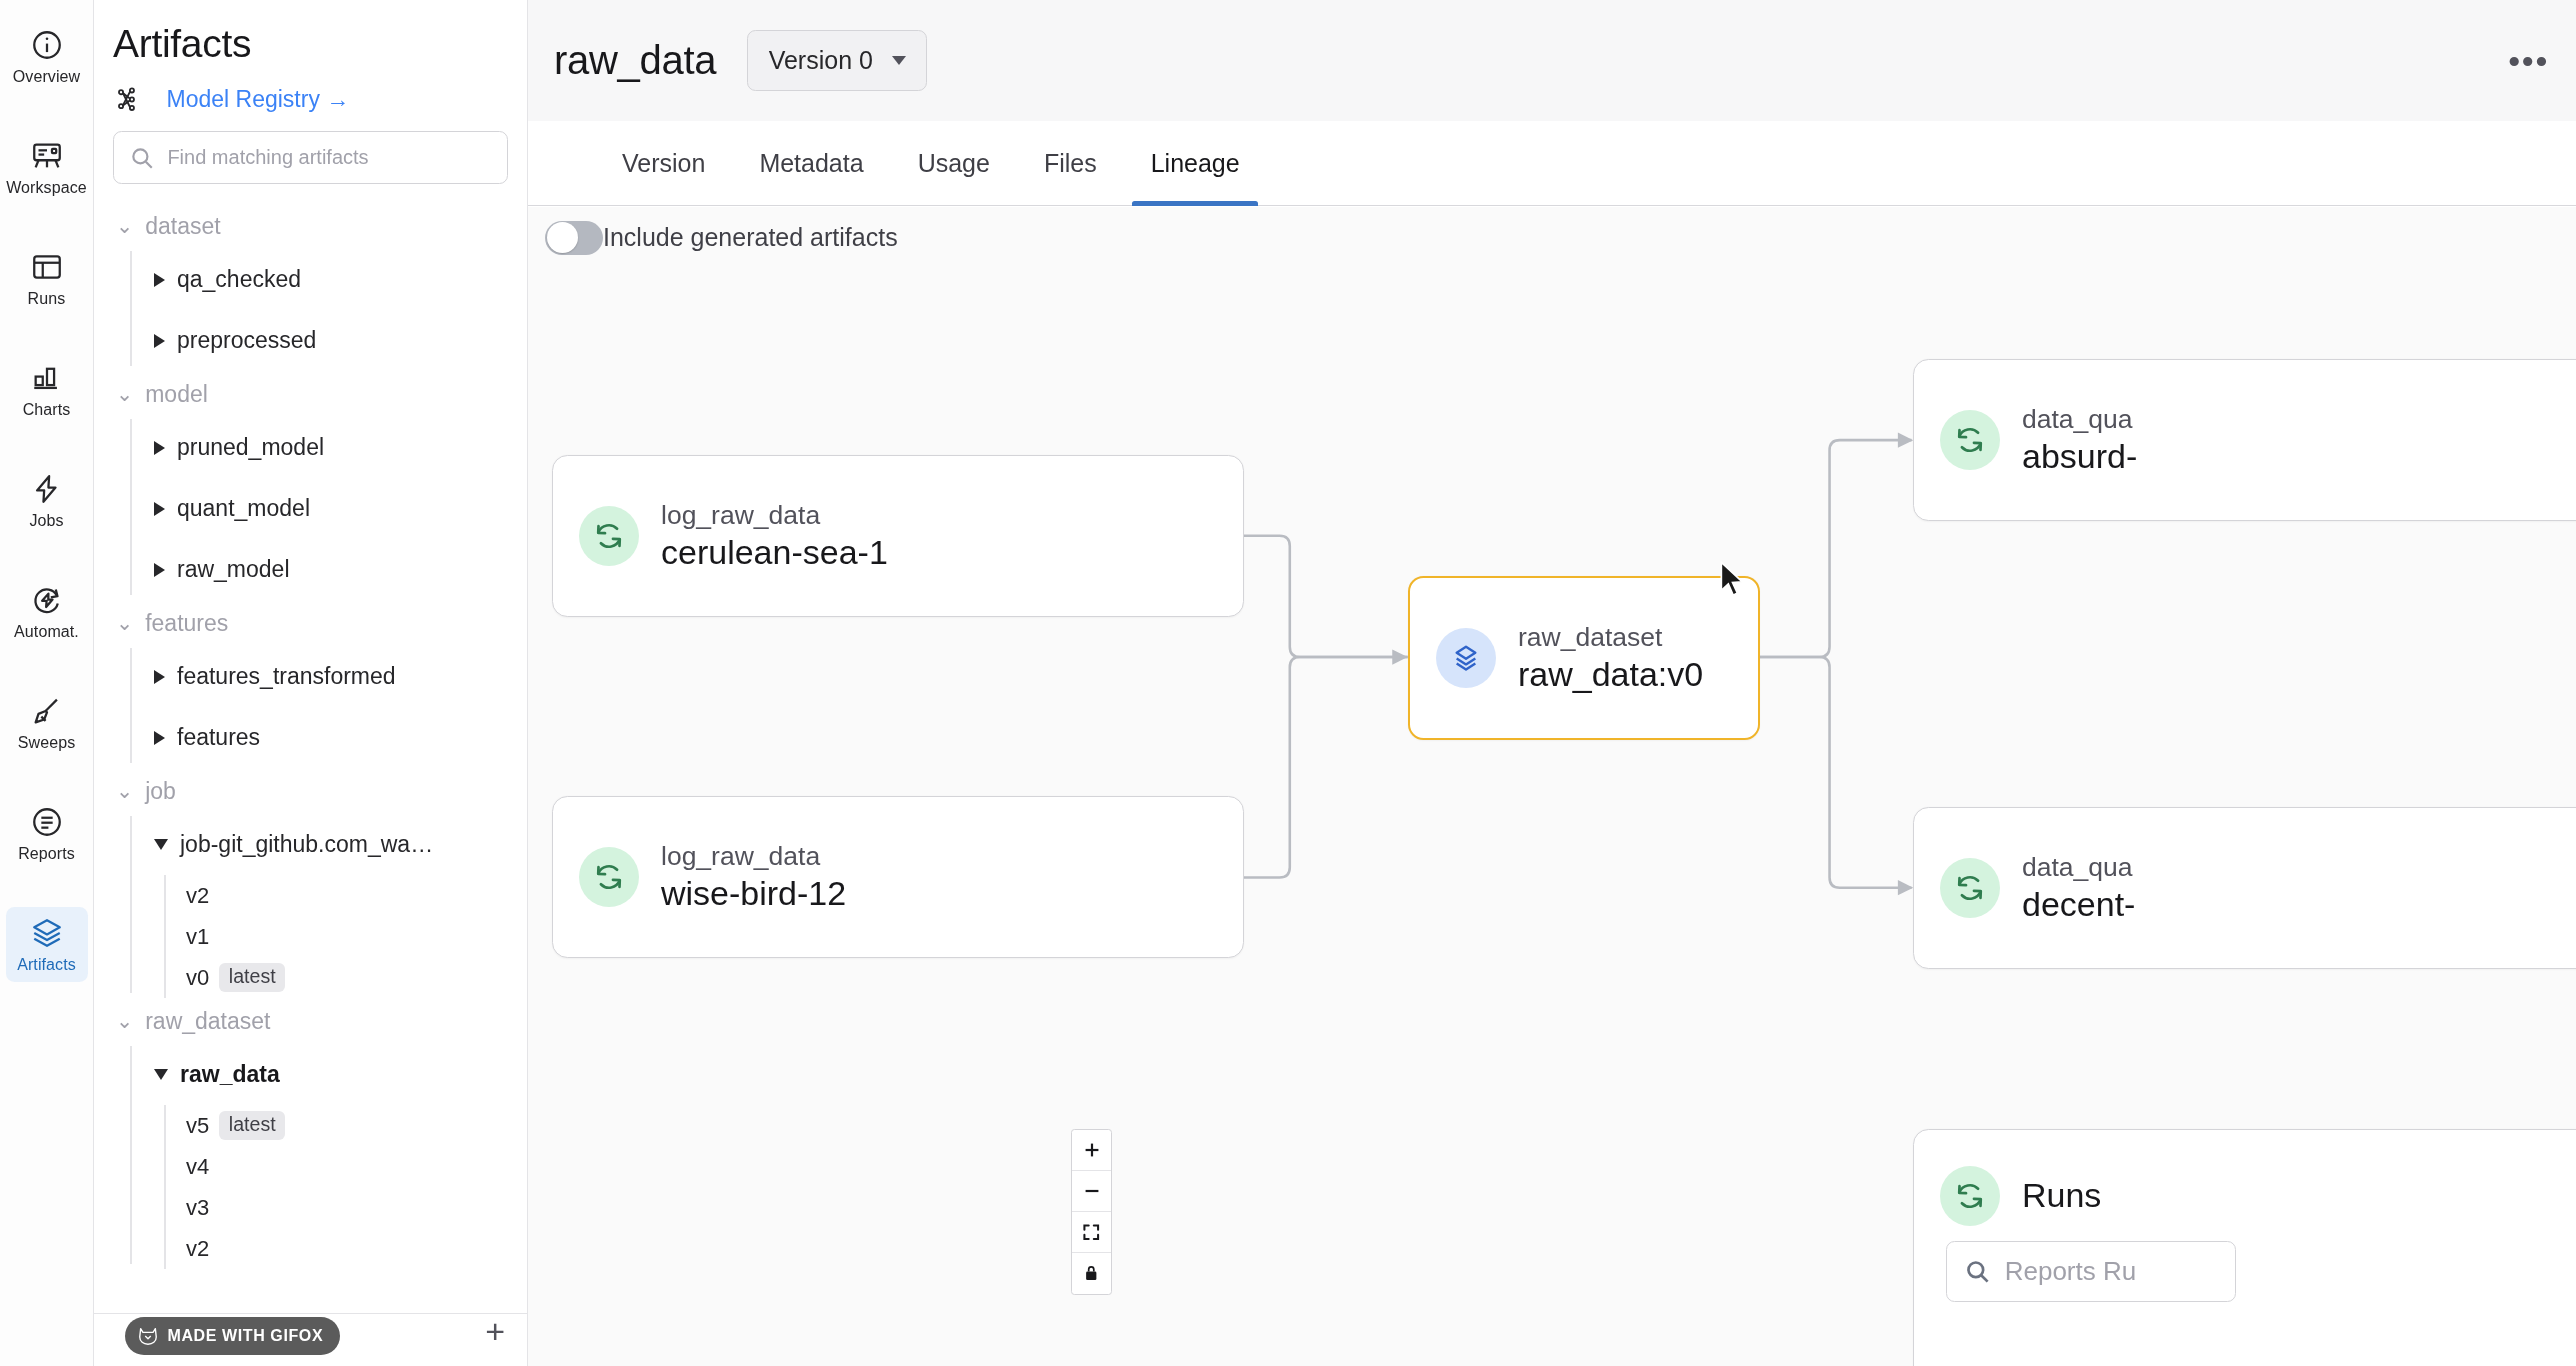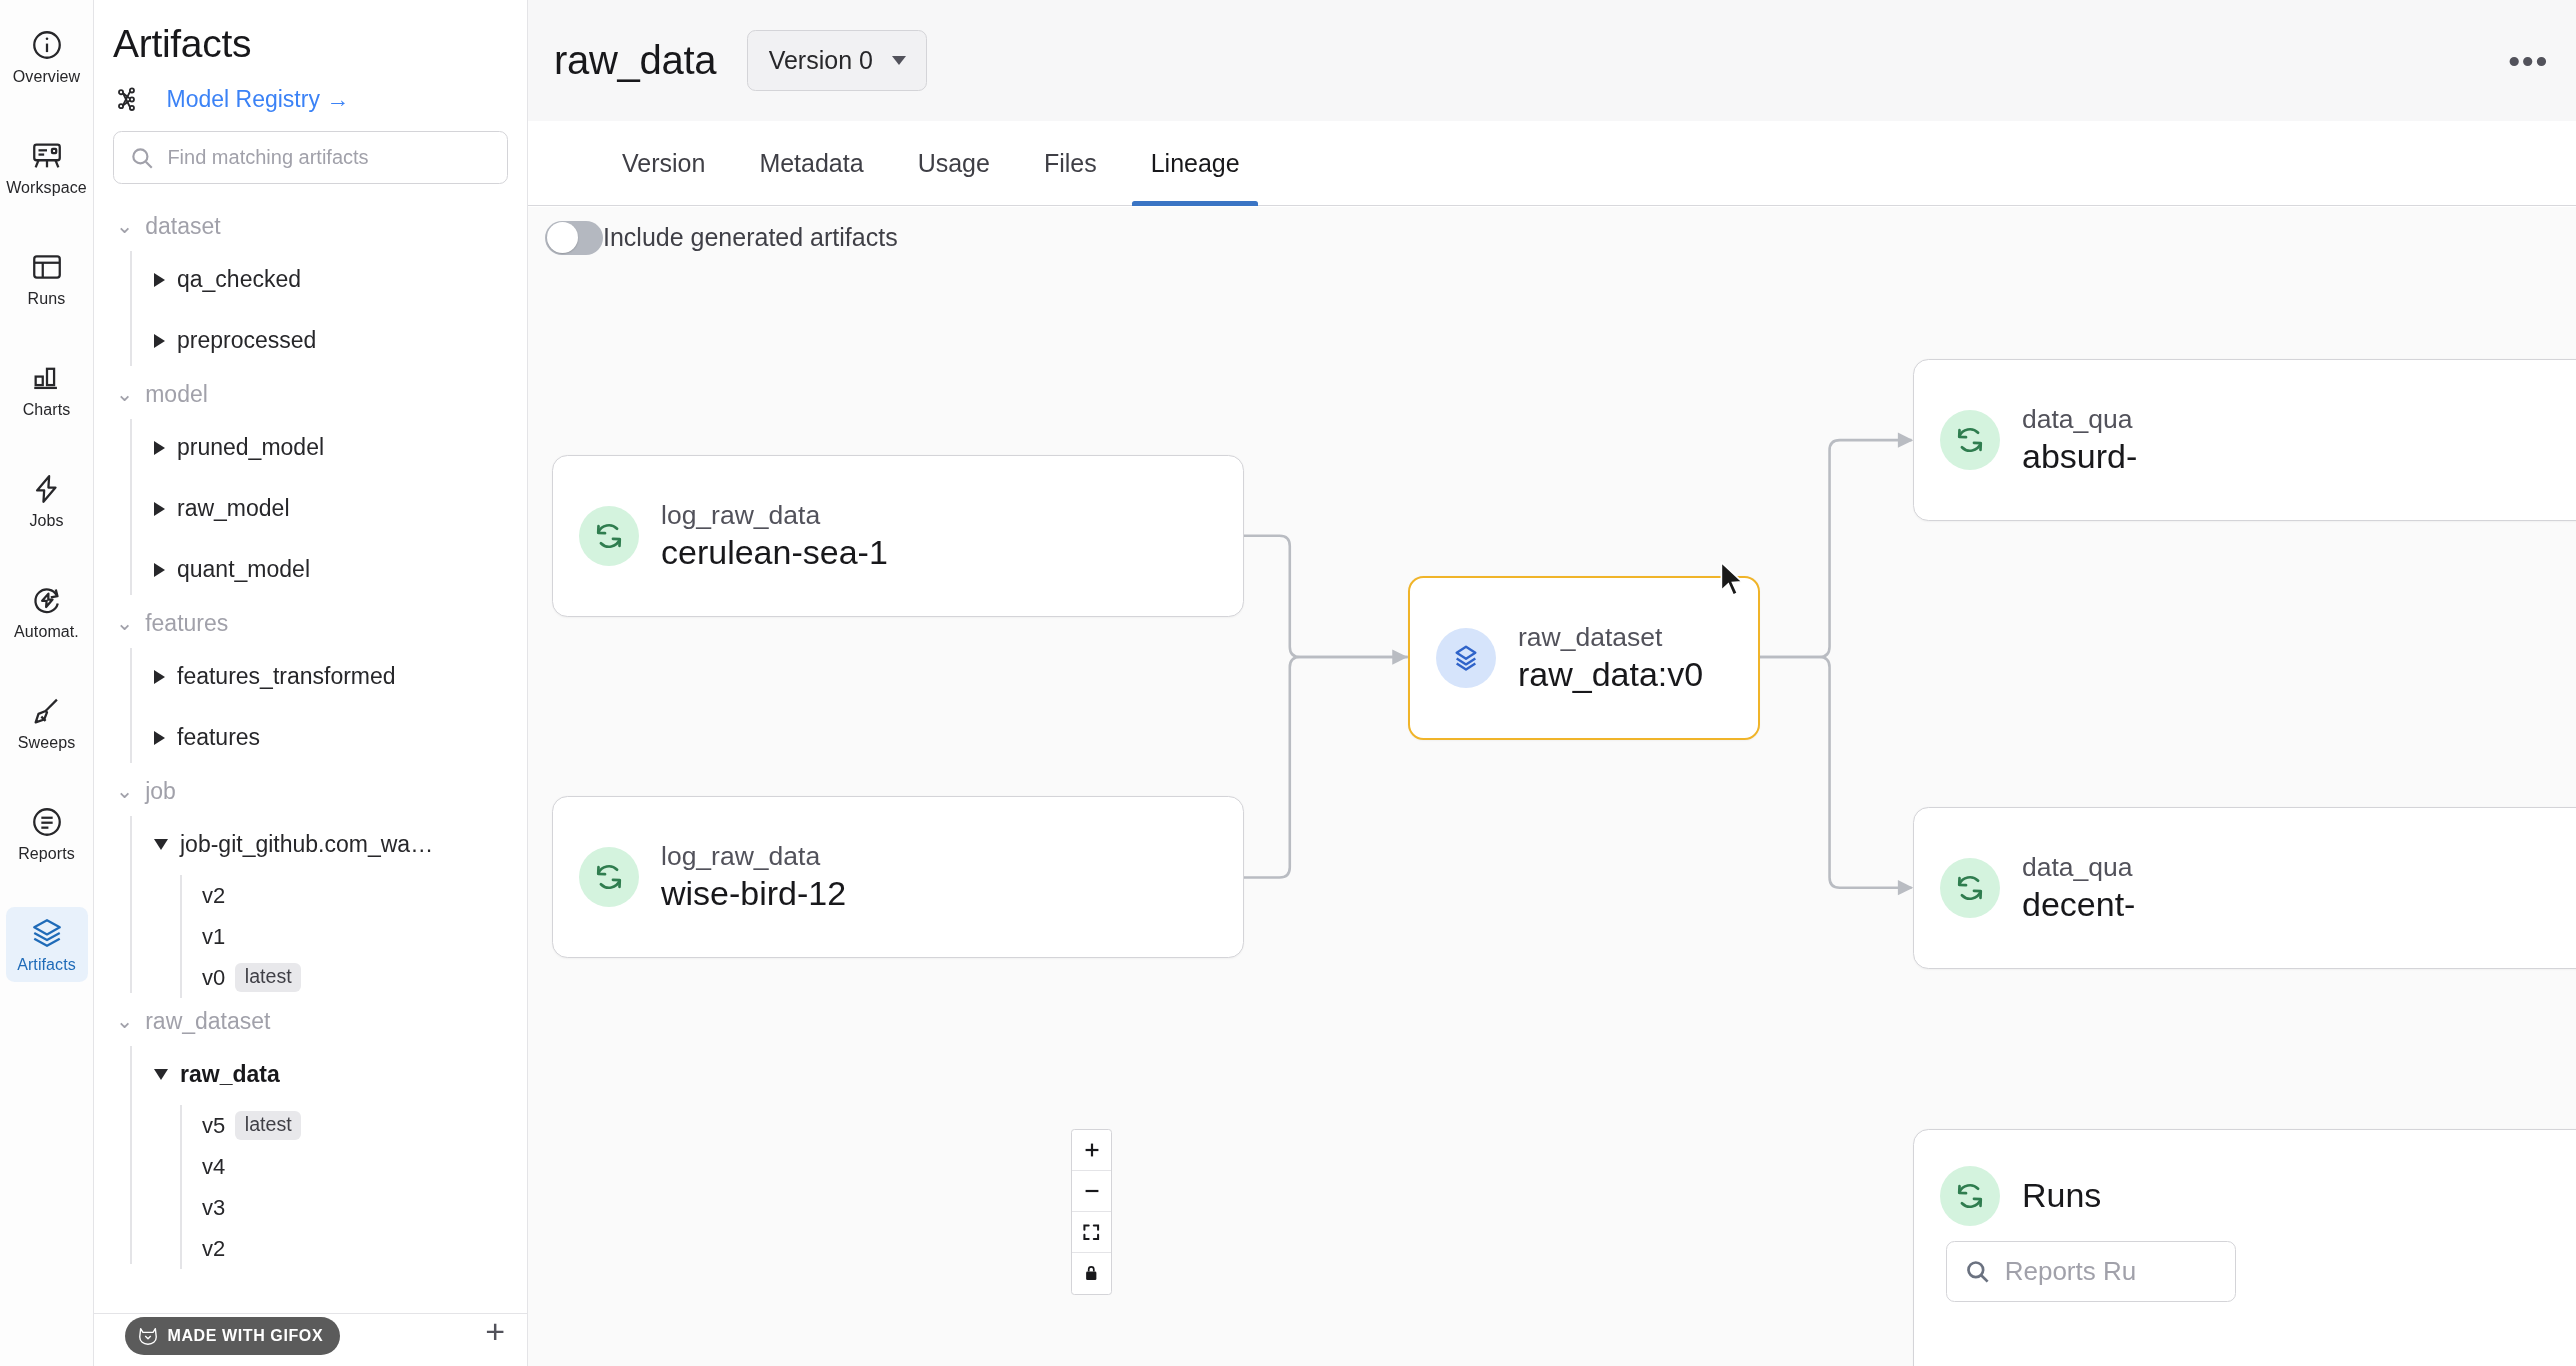--- a/index.html
+++ b/index.html
@@ -81,21 +81,21 @@
   .kids:before {
     content:""; position:absolute; left:0; top:1.7px; bottom:5.1px;
     width:1.7px; background:#e4e4e7;
   }
   .node {
     display: flex; align-items: center; gap: 12px;
     height: 61px; cursor: pointer;
   }
   .node .nl { font-size: 23px; color: #27272a; white-space: nowrap; }
   .node.sel .nl { font-weight: 700; color: #18181b; }
-  .vkids { position: relative; margin-left: 26px; padding-left: 22px; }
+  .vkids { position: relative; margin-left: 10px; padding-left: 22px; }
   .vkids:before {
     content:""; position:absolute; left:0; top:0; bottom:0;
     width:1.7px; background:#e4e4e7;
   }
   .vrow {
     display:flex; align-items:center; gap: 10.2px;
     height: 41px; cursor: pointer;
   }
   .vrow .vl { font-size: 22px; color: #27272a; }
   .badge {
@@ -354,25 +354,25 @@
         <span class="chev">⌄</span>
         <span class="gl">model</span>
       </div>
       <div class="kids">
         <div class="node">
           <span class="tri"></span>
           <span class="nl">pruned_model</span>
         </div>
         <div class="node">
           <span class="tri"></span>
+          <span class="nl">quant_model</span>
+        </div>
+        <div class="node">
+          <span class="tri"></span>
           <span class="nl">raw_model</span>
-        </div>
-        <div class="node">
-          <span class="tri"></span>
-          <span class="nl">quant_model</span>
         </div>
       </div>
 
       <div class="grp">
         <span class="chev">⌄</span>
         <span class="gl">features</span>
       </div>
       <div class="kids">
         <div class="node">
           <span class="tri"></span>

